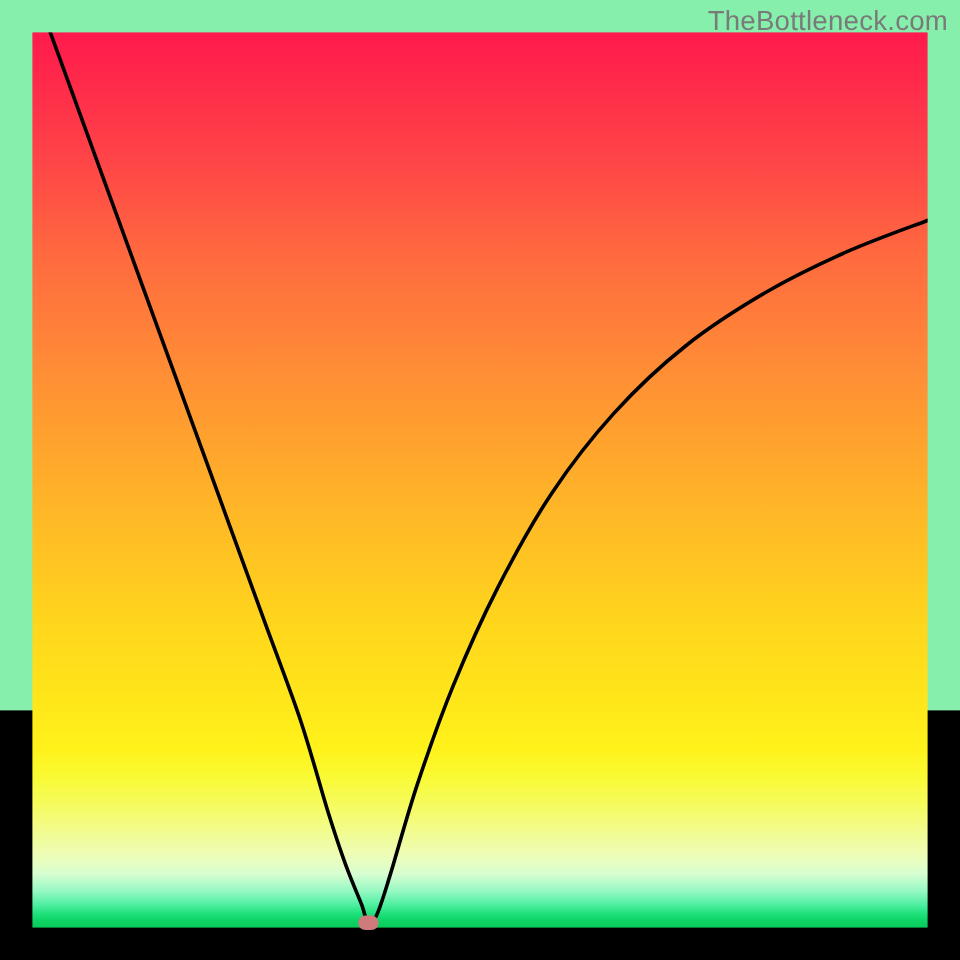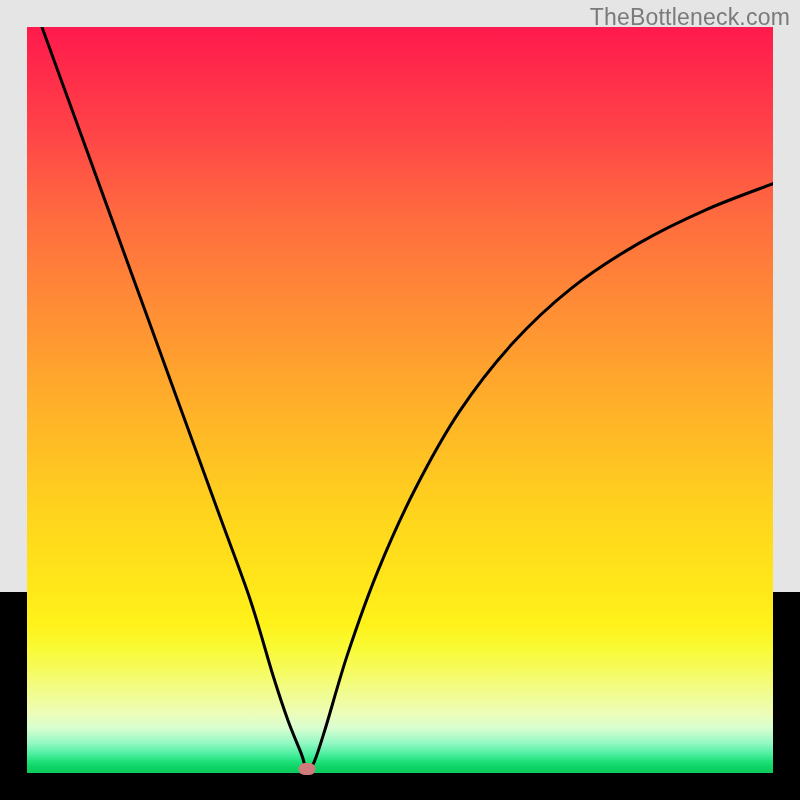--- a/index.html
+++ b/index.html
@@ -8,21 +8,21 @@
     width: 800px;
     height: 800px;
     overflow: hidden;
     background: #000;
     font-family: Arial, Helvetica, sans-serif;
   }
   .frame {
     position: relative;
     width: 800px;
     height: 592px;
-    background: #e5e5e5;
+    background: #86efac;
   }
   .plot-area {
     position: absolute;
     left: 27px;
     top: 27px;
     width: 746px;
     height: 746px;
     
     background: linear-gradient(
       to bottom,

